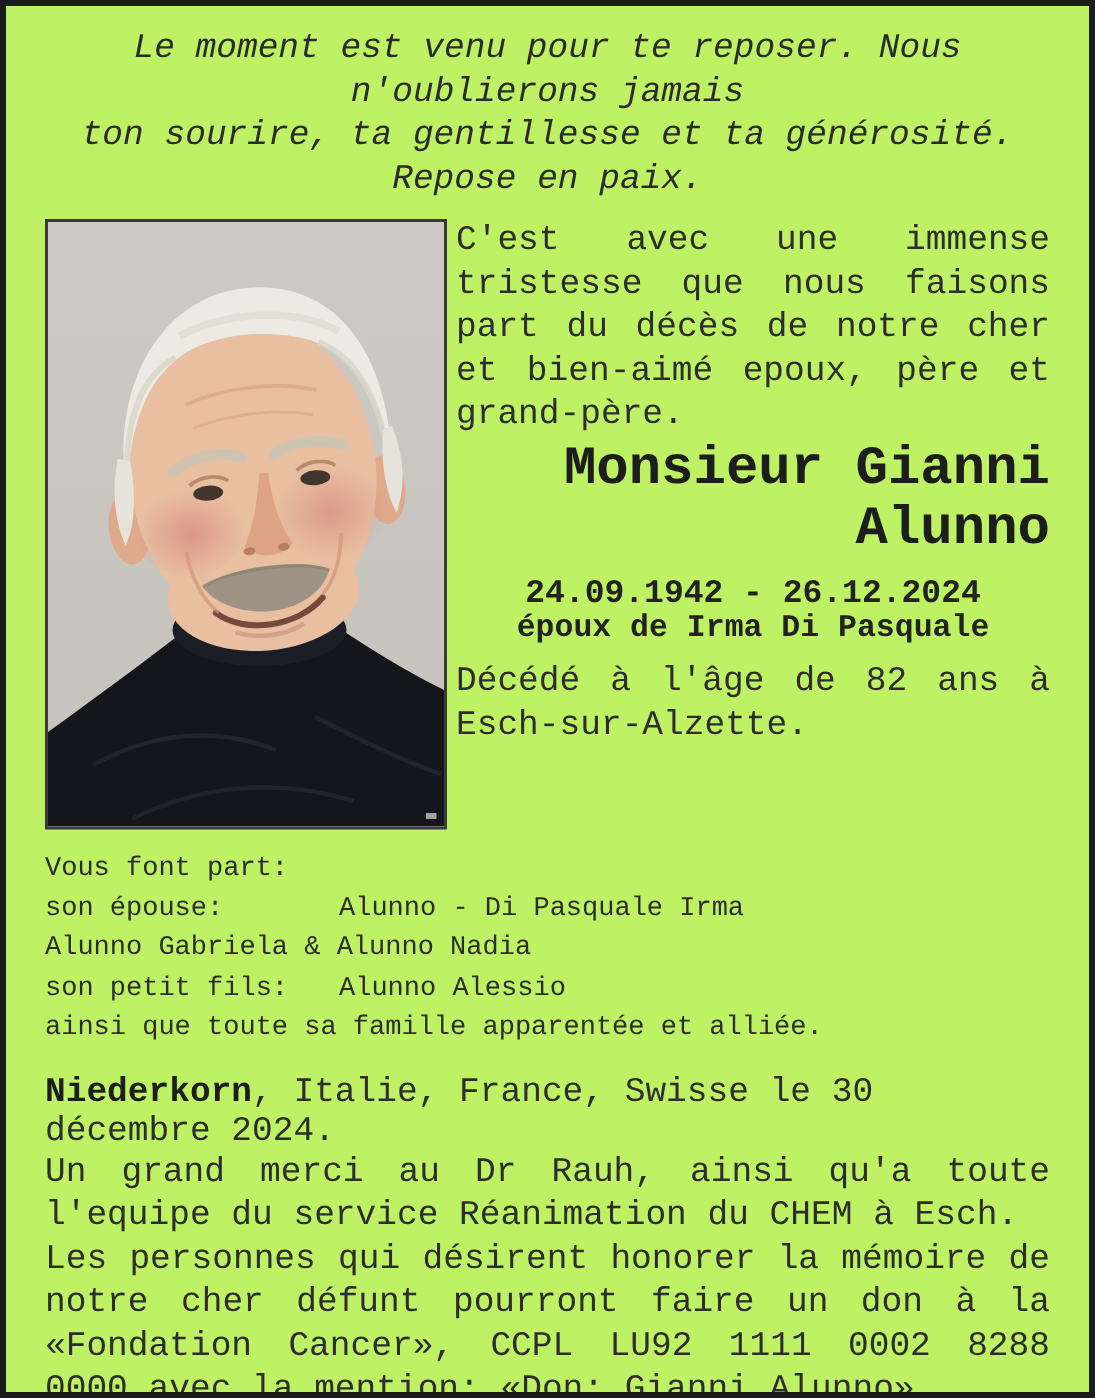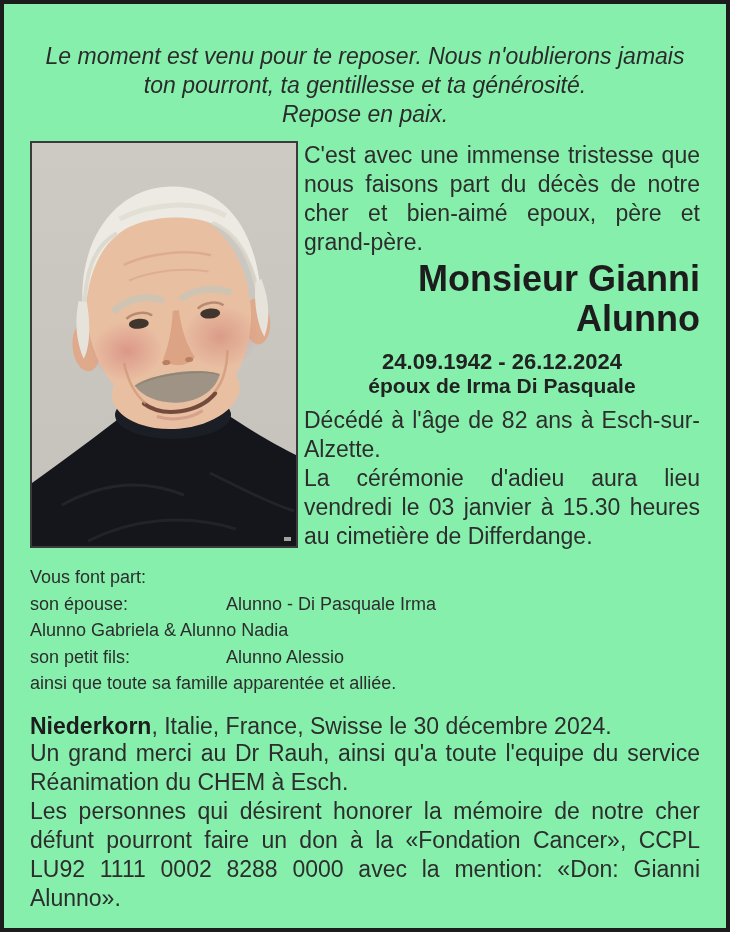--- a/index.html
+++ b/index.html
@@ -1,24 +1,24 @@
 <!DOCTYPE html>
 <html><head>
 <meta charset="utf-8">
 <style>
   html,body{margin:0;padding:0;background:#e8e8e8;}
   .sheet{
     position:relative;
     box-sizing:border-box;
     width:730px;height:932px;
     margin:0 auto;
-    background:#86efac;
+    background:#bef264;
     border:4px solid #1c1c1c;
-    padding:36px 26px 0 26px;
-    font-family:Liberation Sans, sans-serif;
+    padding:12px 26px 0 26px;
+    font-family:Liberation Mono, monospace;
     color:#2d2d2d;
     overflow:hidden;
   }
   .epitaph{
     text-align:center;
     font-style:italic;
     font-size:23px;
     line-height:29px;
     color:#2b2b2b;
     margin:2px 0 12px 0;
@@ -72,21 +72,21 @@
   .thanks{margin-top:17px;}
   .donation{margin-top:17px;line-height:28px;}
 </style>
 </head>
 <body>
 
 <div class="sheet">
 
   <div class="epitaph">
     <div>Le moment est venu pour te reposer. Nous n'oublierons jamais</div>
-    <div>ton pourront, ta gentillesse et ta générosité.</div>
+    <div>ton sourire, ta gentillesse et ta générosité.</div>
     <div>Repose en paix.</div>
   </div>
 
   <div class="main-row">
 
     <div class="photo-frame">
       <svg width="264" height="403" viewBox="0 0 264 403" xmlns="http://www.w3.org/2000/svg">
         <defs>
           <radialGradient id="cheekL" cx="50%" cy="50%" r="50%">
             <stop offset="0%" stop-color="#d4827a" stop-opacity="0.65"></stop>
@@ -156,21 +156,20 @@
         <rect x="252" y="394" width="7" height="4" fill="#b5b1aa" opacity="0.9"></rect>
       </svg>
     </div>
 
     <div class="info-col">
       <p class="jtxt">C'est avec une immense tristesse que nous faisons part du décès de notre cher et bien-aimé epoux, père et grand-père.</p>
       <h1 class="name">Monsieur Gianni Alunno</h1>
       <div class="dates">24.09.1942 - 26.12.2024</div>
       <div class="spouse">époux de Irma Di Pasquale</div>
       <p class="jtxt death-info">Décédé à l'âge de 82 ans à Esch-sur-Alzette.</p>
-      <p class="jtxt ceremony-info">La cérémonie d'adieu aura lieu vendredi le 03 janvier à 15.30 heures au cimetière de Differdange.</p>
     </div>
   </div>
 
   <div class="family">
     <div>Vous font part:</div>
     <div class="family-row">
       <span class="family-relation">son épouse:</span>
       <span>Alunno - Di Pasquale Irma</span>
     </div>
     <div class="family-row">

